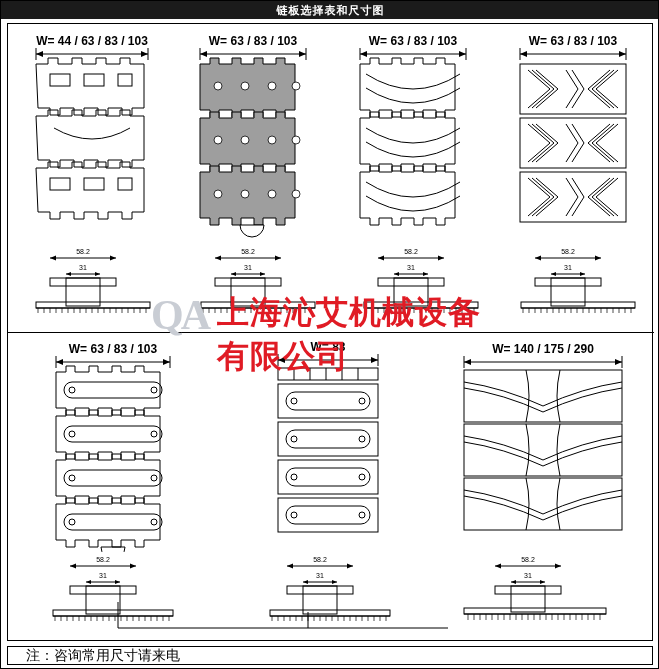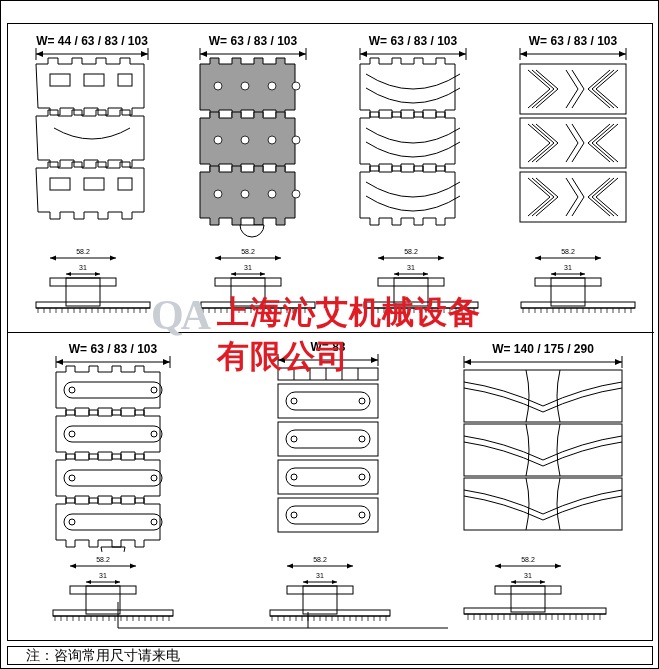--- a/index.html
+++ b/index.html
@@ -57,20 +57,21 @@
   .wm .en{
     position:absolute;left:68px;top:34px;
     font-size:10.5px;font-weight:bold;color:#333;
   }
 </style>
 </head>
 <body>
 
 <div id="page">
 
+  <div class="title-bar">链板选择表和尺寸图</div>
 
   <div class="frame">
 
     <div class="cell" style="left:14px;top:10px;width:140px;height:200px;">
       <div class="wlabel">W= 44 / 63 / 83 / 103</div>
       <svg width="140" height="190" style="position:absolute;left:0;top:10px;">
 
         <line x1="14" y1="10" x2="126" y2="10" stroke="#000" stroke-width="1"></line>
         <polygon points="14,10 21,7 21,13" fill="#000"></polygon>
         <polygon points="126,10 119,7 119,13" fill="#000"></polygon>

